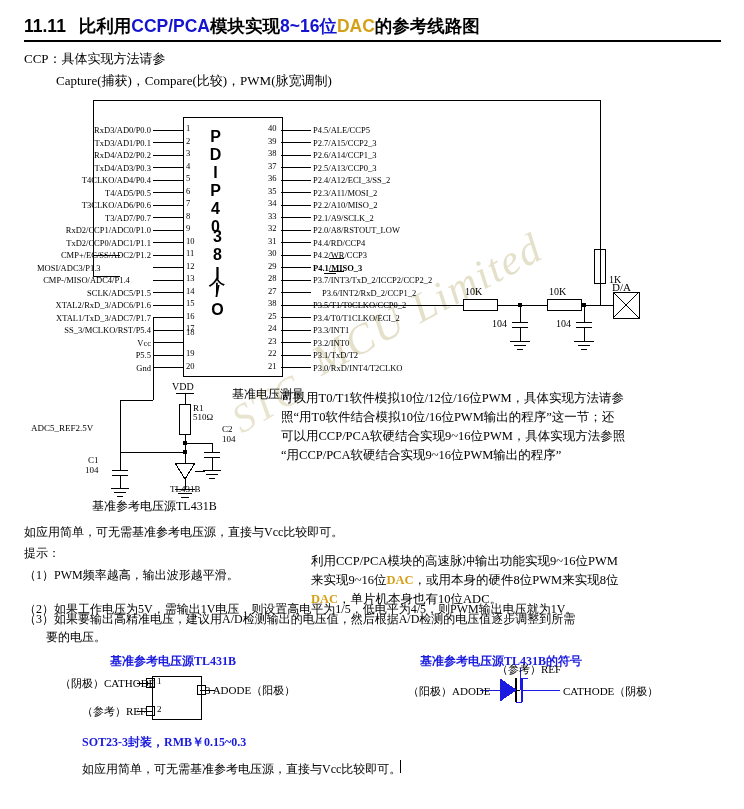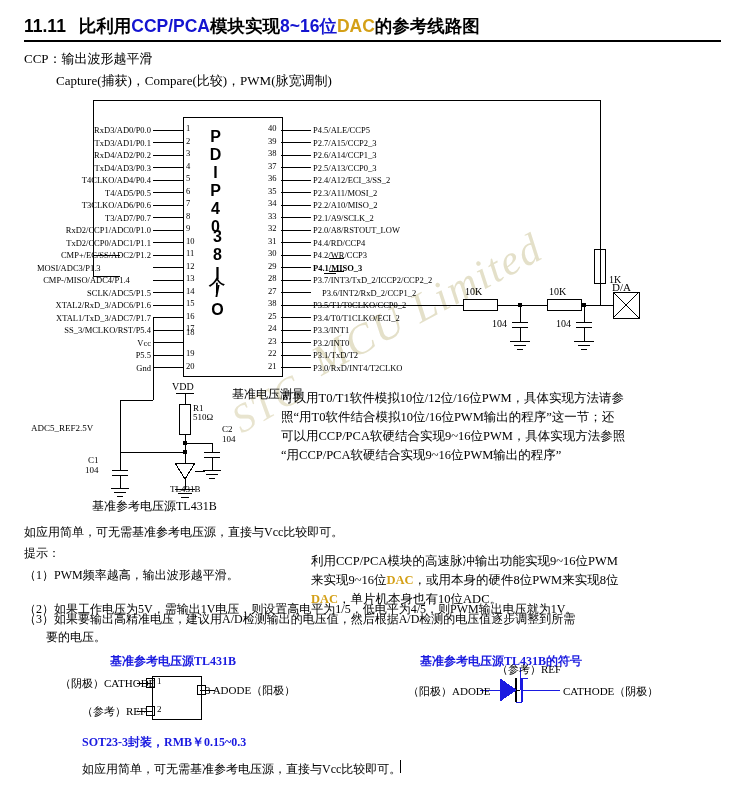--- a/index.html
+++ b/index.html
@@ -78,21 +78,21 @@
 <body>
 
 <div class="page">
 
   <div class="title">
     <span>11.11</span>
     <span style="display:inline-block;width:8px"></span><span>比利用</span><span class="blue">CCP/PCA</span><span>模块实现</span><span class="blue">8~16位</span><span class="yel">DAC</span><span>的参考线路图</span>
   </div>
   <div class="title-rule"></div>
 
-  <div class="txt" style="left:24px;top:50px;">CCP：输出波形越平滑</div>
+  <div class="txt" style="left:24px;top:50px;">CCP：具体实现方法请参</div>
   <div class="txt" style="left:24px;top:72px;margin-left:32px;">Capture(捕获)，Compare(比较)，PWM(脉宽调制)</div>
 
   <div class="wm">MCU Limited</div>
   <div class="wm2">STC</div>
 
   <div class="chipbox"></div>
   <div class="chiptext" style="left:206px;top:128px;">PDIP40</div>
   <div class="chiptext" style="left:206px;top:228px;">38个I/O</div>
 
   <svg class="sch" viewBox="0 0 744 809">

